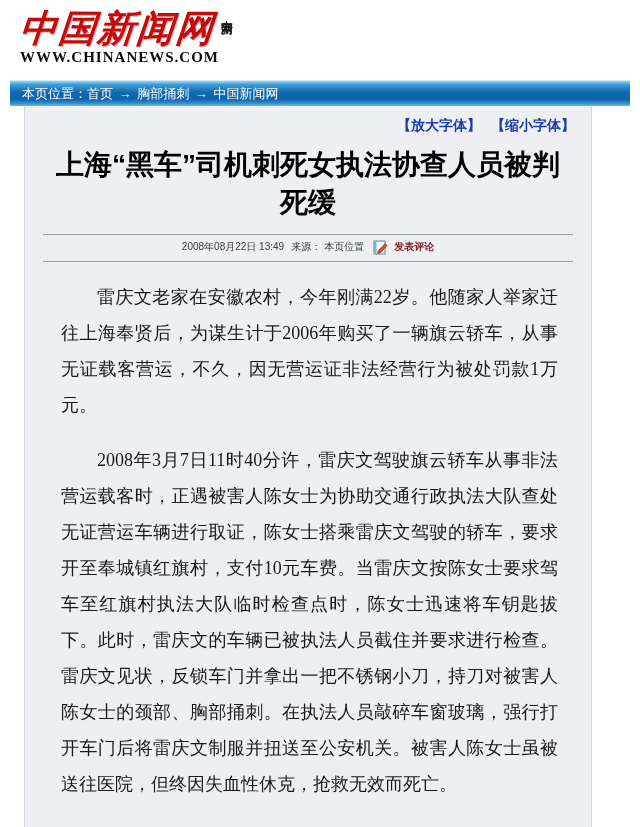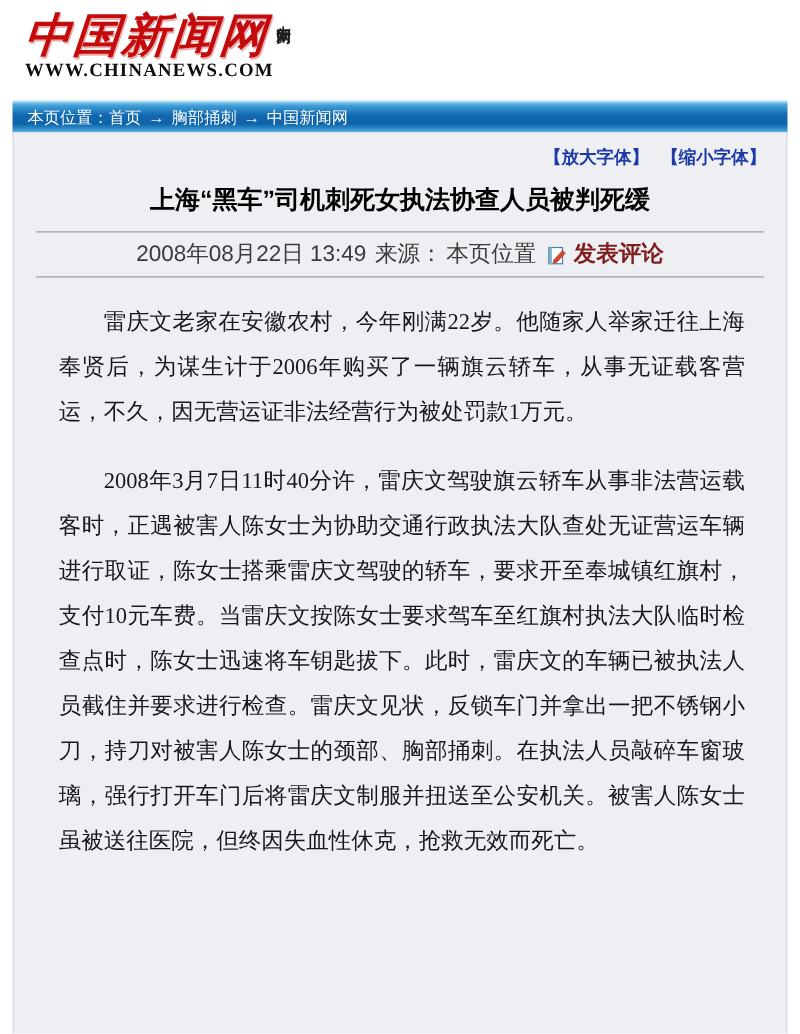--- a/index.html
+++ b/index.html
@@ -38,40 +38,40 @@
     border-top: 1px solid #cfeafa;
     color: #ffffff; font-size: 13px; font-weight: normal;
     line-height: 25px; padding-left: 12px;
     display: flex; align-items: center;
   }
   .bc-link { color: #ffffff; text-decoration: none; cursor: pointer; }
   .bc-sep { color: #eaf6ff; margin: 0 2px; }
 
   
   .content {
-    margin: 0 10px; width: 620px; height: 721px;
+    margin: 0 24px; width: 568px; height: 721px;
     background: #edeff3;
     border-left: 1px solid #d4d8de; border-right: 1px solid #d4d8de;
     overflow: hidden;
   }
   .font-controls {
     text-align: right; padding: 11px 16px 0 0;
     font-size: 14px; font-weight: bold; color: #1d3aa6;
   }
   .font-controls .fc-btn { cursor: pointer; margin-left: 6px; }
 
   .article-title {
-    text-align: center; font-size: 20px; font-weight: bold;
+    text-align: center; font-size: 28px; font-weight: bold;
     color: #000000; margin: 11px 20px 12px;
     font-family: "Liberation Sans", sans-serif;
   }
   .meta-divider { border: none; border-top: 1px solid #9aa0a8; margin: 0 18px; }
   .article-meta {
-    display: flex; justify-content: center; align-items: center;
-    font-size: 18px; color: #3a3a3a; padding: 5px 0 6px; gap: 3px;
+    display: flex; justify-content: center; align-items: flex-start;
+    font-size: 10px; color: #3a3a3a; padding: 5px 0 6px; gap: 3px;
   }
   .meta-source { margin-left: 4px; }
   .comment-icon { width: 16px; height: 15px; margin: 0 2px 0 6px; display: inline-block; }
   .comment-link { color: #7f1d1d; font-weight: bold; cursor: pointer; text-decoration: none; }
 
   .article-body {
     padding: 17px 33px 0 36px;
     font-family: "Liberation Serif", "DejaVu Serif", serif;
     font-size: 18px; line-height: 36px; color: #17171c;
     text-align: justify;

